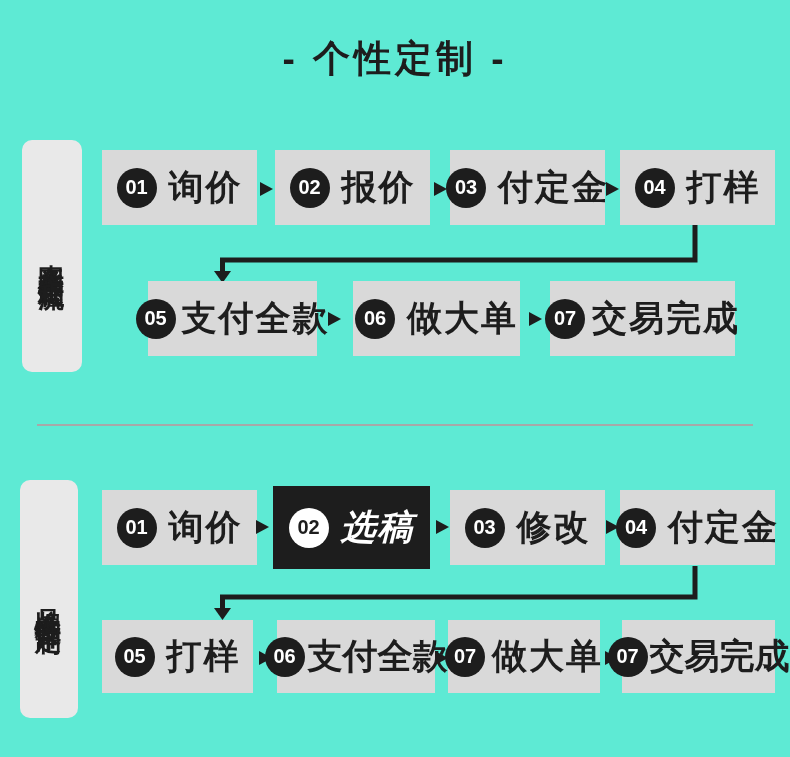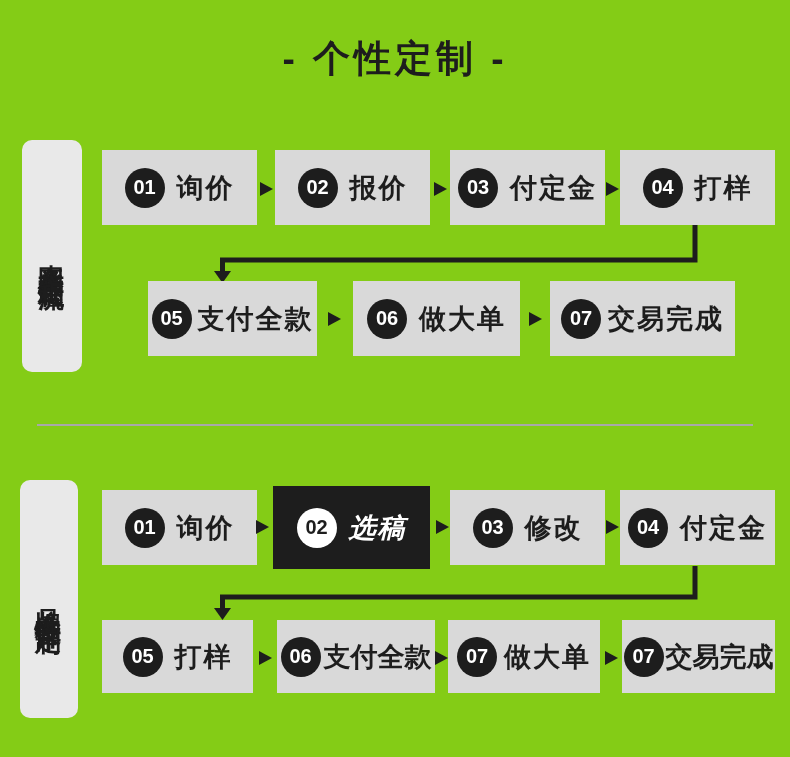--- a/index.html
+++ b/index.html
@@ -1,17 +1,17 @@
 <!DOCTYPE html>
 <html><head>
 <meta charset="utf-8">
 <style>
   html,body{margin:0;padding:0;background:#fff;}
   #canvas{
-    position:relative;width:790px;height:757px;background:#84cc16;
+    position:relative;width:790px;height:757px;background:#5eead4;
     font-family:"Liberation Sans","DejaVu Sans",sans-serif;overflow:hidden;
   }
   .page-title{
     position:absolute;top:34px;left:0;width:100%;text-align:center;
     font-size:37px;font-weight:bold;color:#1d1d1d;letter-spacing:4px;
   }
   .side-label{
     position:absolute;background:#e9e9e9;border-radius:10px;
     display:flex;align-items:center;justify-content:center;
     writing-mode:vertical-rl;text-orientation:upright;
@@ -21,21 +21,21 @@
     position:absolute;background:#d9d9d9;height:75px;
     display:flex;align-items:center;justify-content:center;gap:12px;
   }
   .step-box.dark{background:#1d1d1d;}
   .badge{
     width:40px;height:40px;border-radius:50%;background:#1d1d1d;color:#ffffff;
     font-size:20px;font-weight:bold;display:flex;align-items:center;justify-content:center;
     flex:0 0 auto;
   }
   .step-box.dark .badge{background:#ffffff;color:#1d1d1d;}
-  .step-label{font-size:27px;font-weight:bold;color:#1d1d1d;letter-spacing:2px;white-space:nowrap;}
+  .step-label{font-size:35px;font-weight:bold;color:#1d1d1d;letter-spacing:2px;white-space:nowrap;}
   .step-box.dark .step-label{color:#ffffff;font-style:italic;}
   .arrow-right{
     position:absolute;width:0;height:0;
     border-left:13px solid #1d1d1d;border-top:7px solid transparent;border-bottom:7px solid transparent;
   }
   .connector{position:absolute;}
   .divider{position:absolute;left:37px;top:424px;width:716px;height:2px;background:#a8a8a8;}
 </style>
 </head>
 <body>

